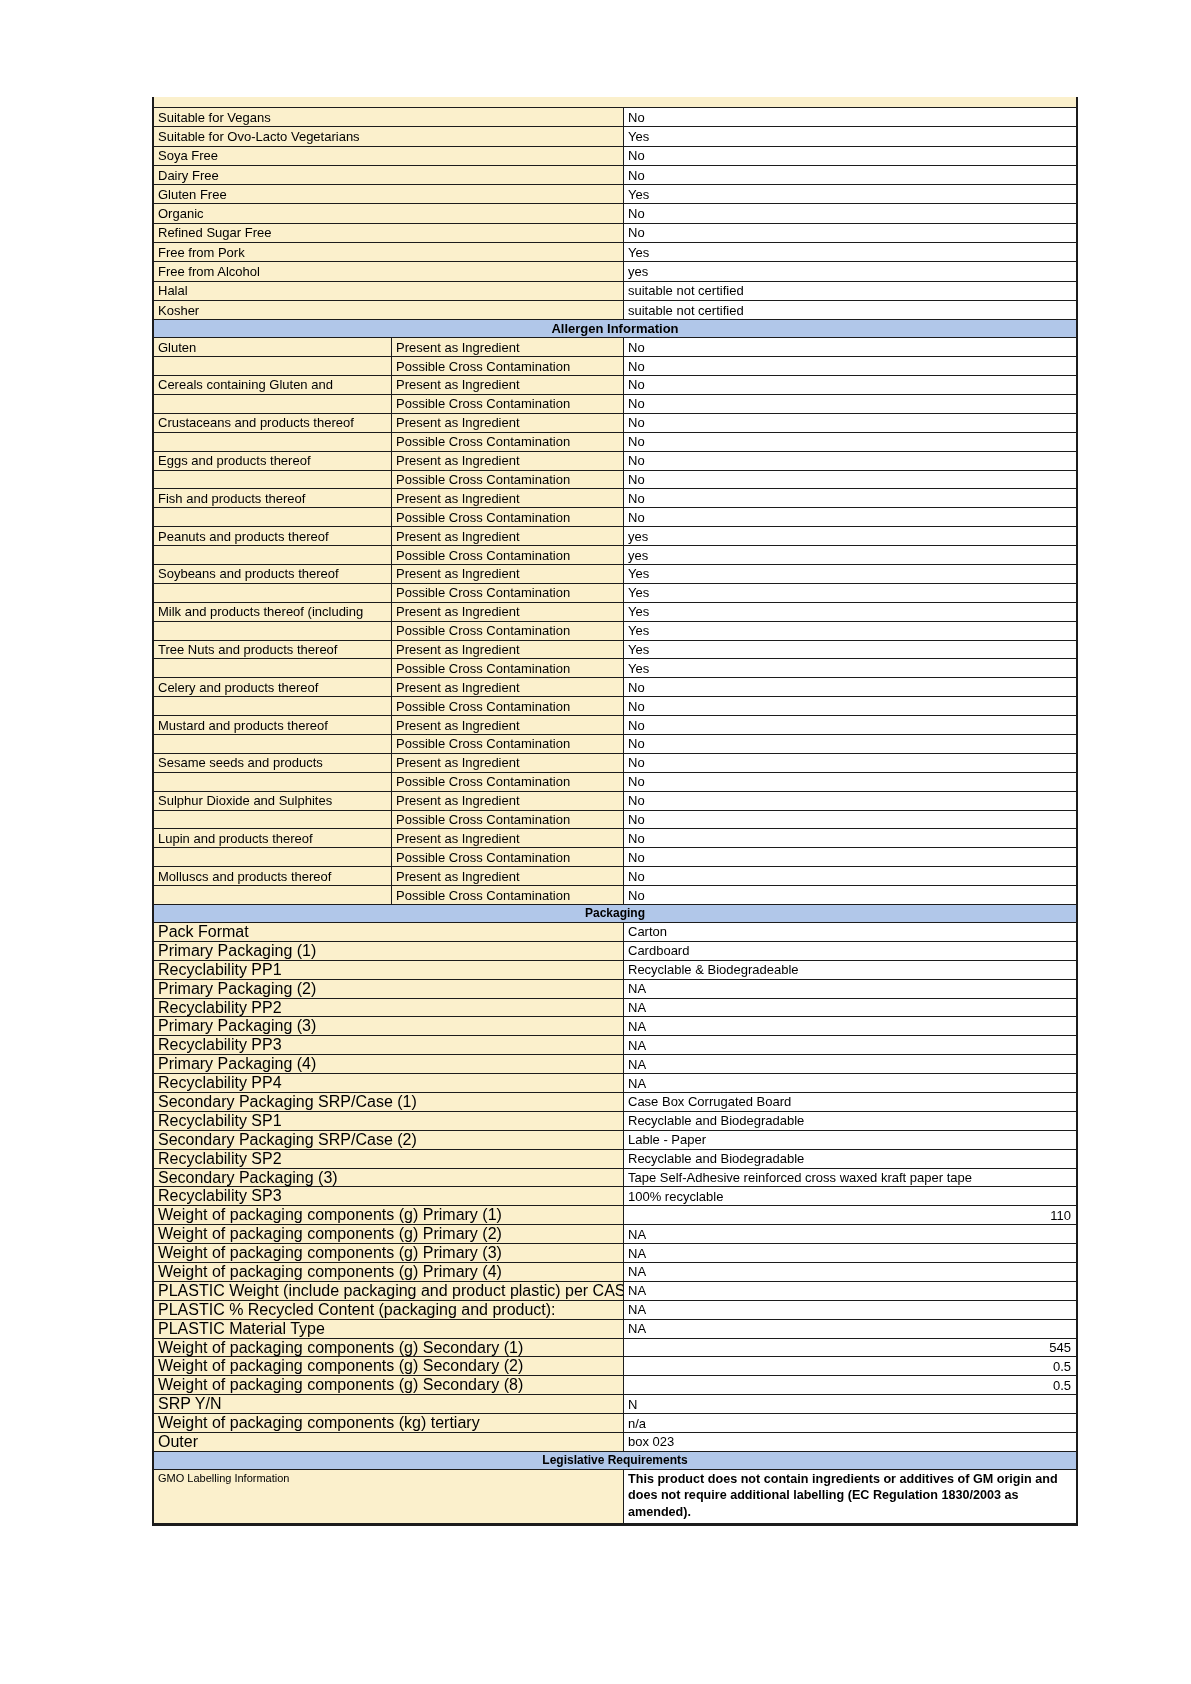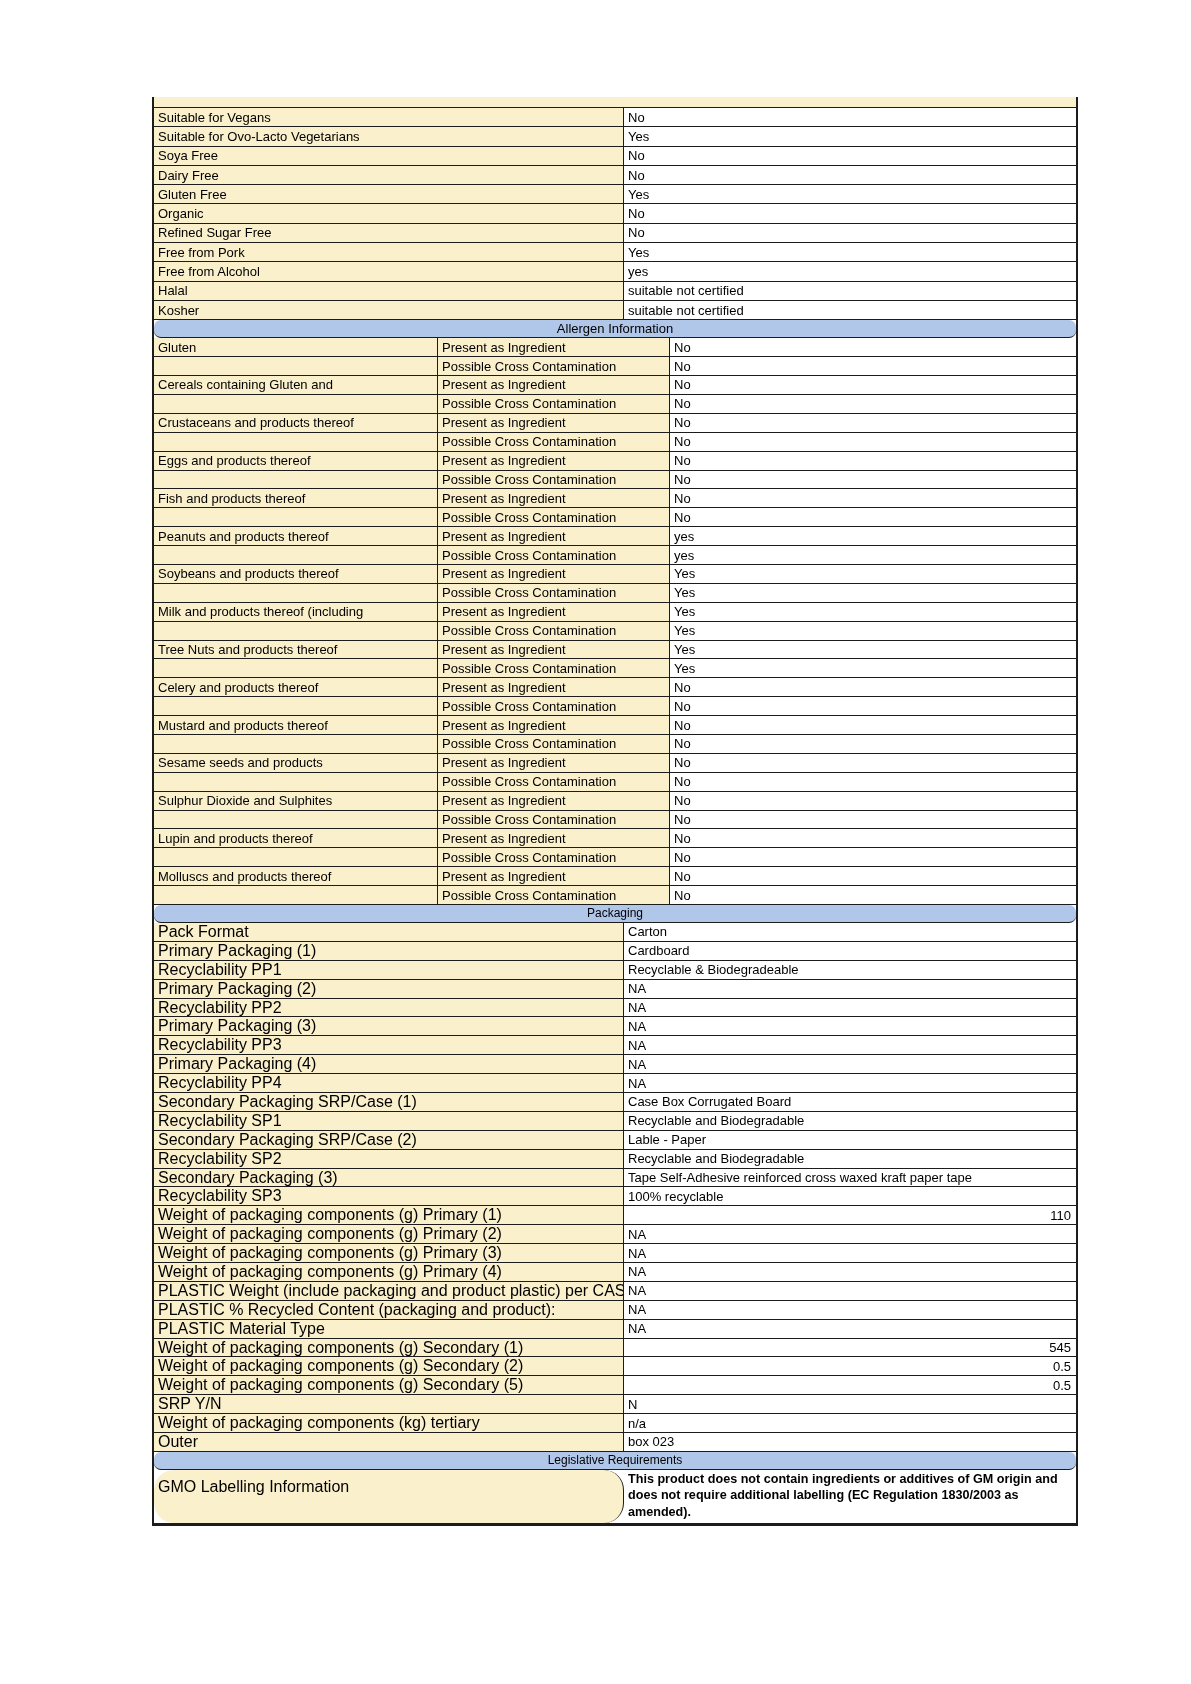--- a/index.html
+++ b/index.html
@@ -25,40 +25,40 @@
   }
   .lbl{background:var(--ybg);}
   .val{background:#ffffff;font-size:13px;}
   .sliver{height:10px;background:var(--ybg);border-bottom:1.5px solid var(--bc);}
   
   .r-diet{height:19.3px;font-size:13px;}
   .r-diet .lbl{width:470px;border-right:1.5px solid var(--bc);}
   .r-diet .val{flex:1;}
   
   .r-alg{height:18.9px;font-size:13px;}
-  .r-alg .c1{width:284px;border-right:1.5px solid var(--bc);}
+  .r-alg .c1{width:238px;border-right:1.5px solid var(--bc);}
   .r-alg .c2{width:232px;border-right:1.5px solid var(--bc);}
   .r-alg .c3{flex:1;}
   
   .r-pkg{height:18.9px;}
   .r-pkg .lbl{width:470px;border-right:1.5px solid var(--bc);font-size:16px;}
   .r-pkg .val{flex:1;}
   .val.num{justify-content:flex-end;padding-right:5px;margin-left:12px;}
   
   .hdr{
     height:18px;display:flex;align-items:center;justify-content:center;
-    background:var(--hbg);font-weight:normal;
-    border-bottom:1.5px solid var(--bc);box-sizing:border-box;border-radius:7px;
+    background:var(--hbg);font-weight:bold;
+    border-bottom:1.5px solid var(--bc);box-sizing:border-box;
   }
   .hdr-lg{font-size:13px;}
   .hdr-sm{font-size:12px;}
   
   .r-gmo{height:54px;}
   .r-gmo .lbl{width:470px;border-right:1.5px solid var(--bc);
-    font-size:16px;align-items:flex-start;padding-top:8px;border-radius:20px;}
+    font-size:11px;align-items:flex-start;padding-top:2px;}
   .r-gmo .val{flex:1;align-items:flex-start;padding-top:1px;
     white-space:normal;line-height:16.5px;font-size:12.6px;font-weight:bold;}
 </style>
 </head>
 <body style="--ybg: #FBF0CC; --hbg: #B1C7E9; --bc: #1c1c1c;">
 
 <div class="sheet">
   <div class="sliver"></div>
   <div id="dietary-section">
       <div class="row r-diet">
@@ -355,21 +355,21 @@
       </div>
       <div class="row r-pkg">
         <div class="cell lbl">Weight of packaging components (g) Secondary (1)</div>
         <div class="cell val num">545</div>
       </div>
       <div class="row r-pkg">
         <div class="cell lbl">Weight of packaging components (g) Secondary (2)</div>
         <div class="cell val num">0.5</div>
       </div>
       <div class="row r-pkg">
-        <div class="cell lbl">Weight of packaging components (g) Secondary (5)</div>
+        <div class="cell lbl">Weight of packaging components (g) Secondary (8)</div>
         <div class="cell val num">0.5</div>
       </div>
       <div class="row r-pkg">
         <div class="cell lbl">SRP Y/N</div>
         <div class="cell val">N</div>
       </div>
       <div class="row r-pkg">
         <div class="cell lbl">Weight of packaging components (kg) tertiary</div>
         <div class="cell val">n/a</div>
       </div>

